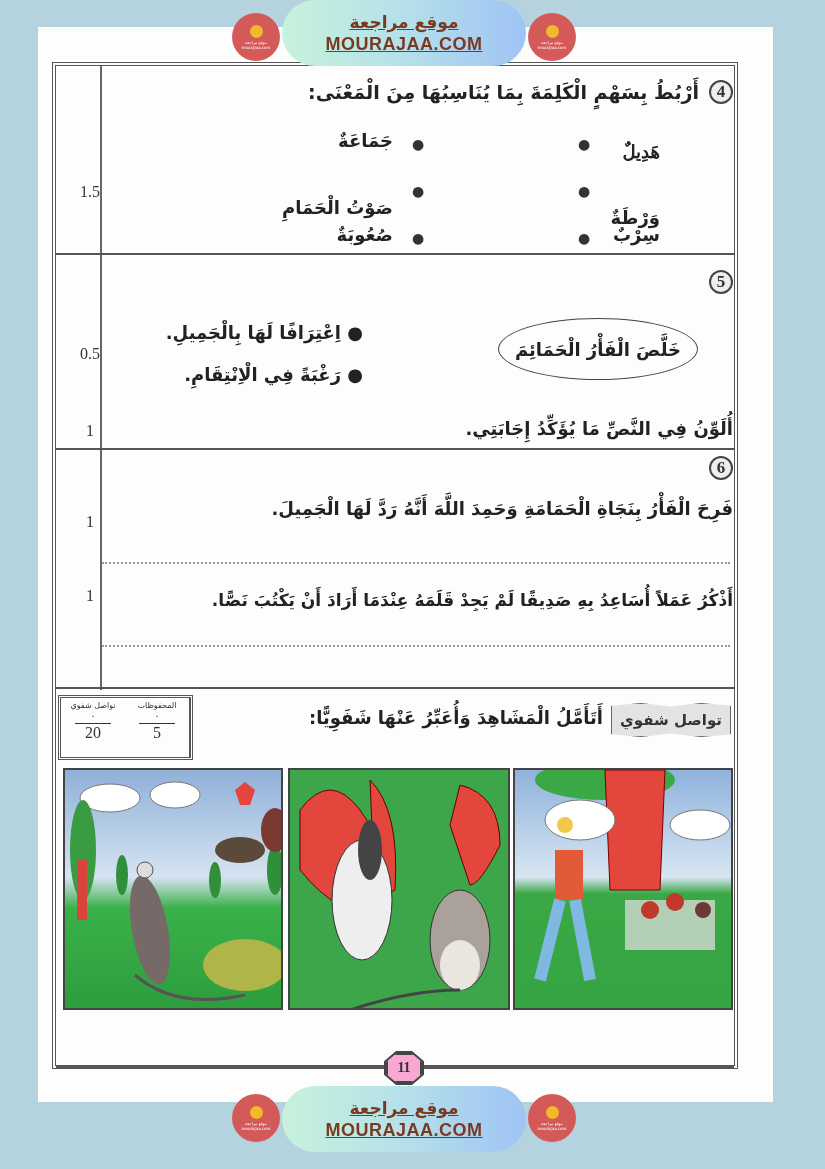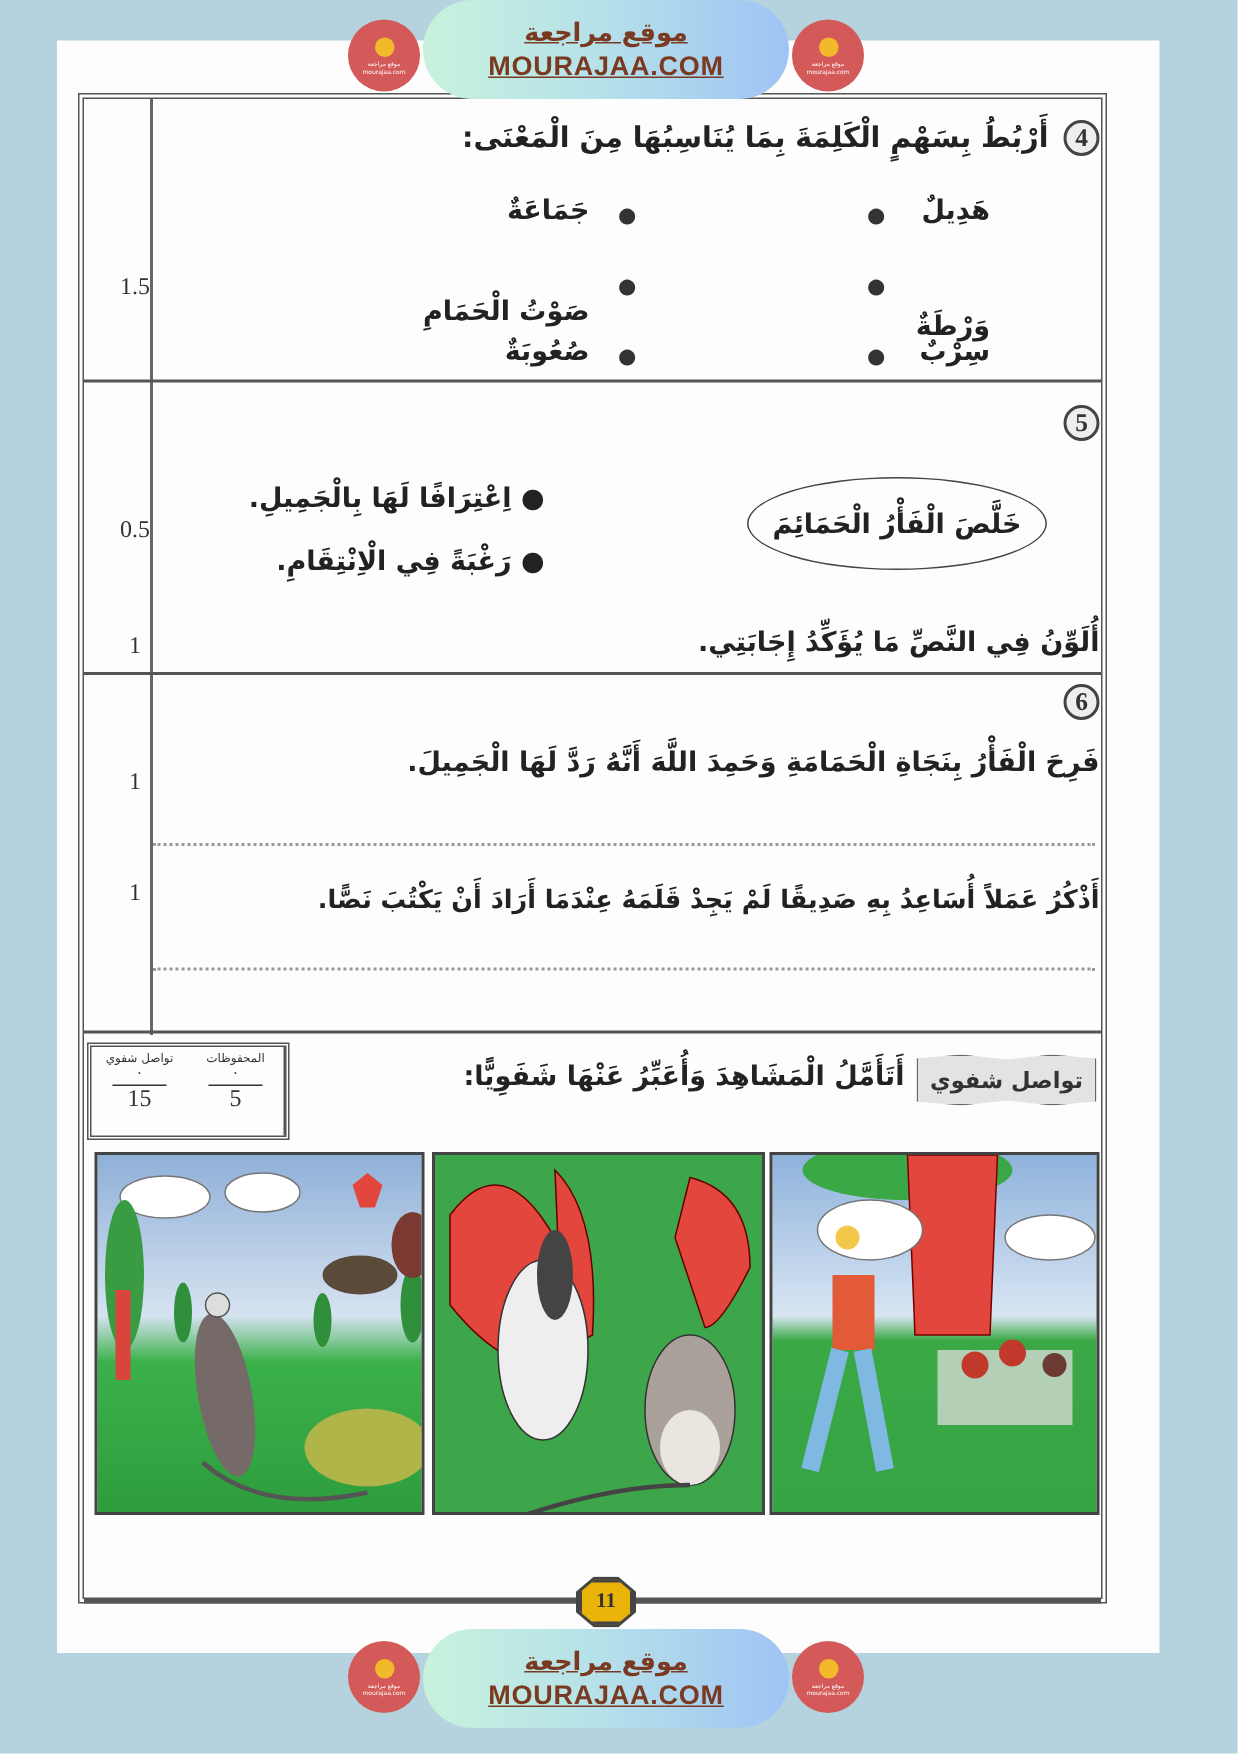--- a/index.html
+++ b/index.html
@@ -52,21 +52,21 @@
 
   .ribbon { position: absolute; left: 611px; top: 703px; width: 120px; height: 34px; background: #e3e3e3; border: 1.5px solid #666;
     clip-path: polygon(0 8%, 25% 0, 50% 10%, 75% 0, 100% 8%, 100% 92%, 75% 100%, 50% 90%, 25% 100%, 0 92%);
     display: flex; align-items: center; justify-content: center; direction: rtl; font-weight: bold; font-size: 15px; color: #333; }
 
   .panel { position: absolute; top: 768px; height: 242px; border: 2px solid #444; overflow: hidden; }
   .p1 { left: 63px; width: 220px; background: linear-gradient(180deg, #8fb0d8 0%, #d6e3f1 45%, #3bb14a 58%, #2e9d3d 100%); }
   .p2 { left: 288px; width: 222px; background: #3ea64a; }
   .p3 { left: 513px; width: 220px; background: linear-gradient(180deg, #8fb2dc 0%, #d8e6f3 45%, #3aa845 52%, #37a444 100%); }
 
-  .page-num { position: absolute; left: 386px; top: 1053px; width: 36px; height: 30px; background: #eab308; border: 2.5px solid #444;
+  .page-num { position: absolute; left: 386px; top: 1053px; width: 36px; height: 30px; background: #f9a8d4; border: 2.5px solid #444;
     clip-path: polygon(30% 0, 70% 0, 100% 30%, 100% 70%, 70% 100%, 30% 100%, 0 70%, 0 30%);
     display: flex; align-items: center; justify-content: center; font-family: "Liberation Serif", serif; font-weight: bold; font-size: 14px; color: #333; }
   .page-ring { position: absolute; left: 384px; top: 1051px; width: 40px; height: 34px; background: #444;
     clip-path: polygon(30% 0, 70% 0, 100% 30%, 100% 70%, 70% 100%, 30% 100%, 0 70%, 0 30%); }
 </style>
 </head>
 <body>
 
 <div class="paper"></div>
 
@@ -96,21 +96,21 @@
 <div class="score" style="top:183px;">1.5</div>
 <div class="score" style="top:345px;">0.5</div>
 <div class="score" style="top:422px;">1</div>
 <div class="score" style="top:513px;">1</div>
 <div class="score" style="top:587px;">1</div>
 
 <div class="ar q-title" style="right:92px;top:80px;">
   <span class="qnum">4</span>
   <span>أَرْبُطُ بِسَهْمٍ الْكَلِمَةَ بِمَا يُنَاسِبُهَا مِنَ الْمَعْنَى:</span>
 </div>
-<div class="ar item" style="right:165px;top:130px;">هَدِيلٌ</div>
+<div class="ar item" style="right:165px;top:141px;font-family:Liberation Serif, serif;">هَدِيلٌ</div>
 <div class="ar item" style="right:165px;top:177px;margin-top:30px;">وَرْطَةٌ</div>
 <div class="ar item" style="right:165px;top:224px;">سِرْبٌ</div>
 <div class="ar bullet" style="left:578px;top:136px;">●</div>
 <div class="ar bullet" style="left:578px;top:183px;">●</div>
 <div class="ar bullet" style="left:578px;top:230px;">●</div>
 <div class="ar bullet" style="left:412px;top:136px;">●</div>
 <div class="ar bullet" style="left:412px;top:183px;">●</div>
 <div class="ar bullet" style="left:412px;top:230px;">●</div>
 <div class="ar item" style="right:432px;top:130px;">جَمَاعَةٌ</div>
 <div class="ar item" style="right:432px;top:177px;margin-top:20px;">صَوْتُ الْحَمَامِ</div>
@@ -128,21 +128,21 @@
   <span class="qnum">6</span>
 </div>
 <div class="ar item" style="right:92px;top:498px;">فَرِحَ الْفَأْرُ بِنَجَاةِ الْحَمَامَةِ وَحَمِدَ اللَّهَ أَنَّهُ رَدَّ لَهَا الْجَمِيلَ.</div>
 <div class="ar item" style="right:92px;top:590px;font-size:17px;">أَذْكُرُ عَمَلاً أُسَاعِدُ بِهِ صَدِيقًا لَمْ يَجِدْ قَلَمَهُ عِنْدَمَا أَرَادَ أَنْ يَكْتُبَ نَصًّا.</div>
 
 <div class="scorebox">
   <div class="cell">
     <span class="lbl">تواصل شفوي</span>
     <span class="dotmark">.</span>
     <span class="fr"></span>
-    <span class="val">15</span>
+    <span class="val">20</span>
   </div>
   <div class="cell">
     <span class="lbl">المحفوظات</span>
     <span class="dotmark">.</span>
     <span class="fr"></span>
     <span class="val">5</span>
   </div>
 </div>
 <div class="ribbon">تواصل شفوي</div>
 <div class="ar item" style="right:222px;top:707px;">أَتَأَمَّلُ الْمَشَاهِدَ وَأُعَبِّرُ عَنْهَا شَفَوِيًّا:</div>

